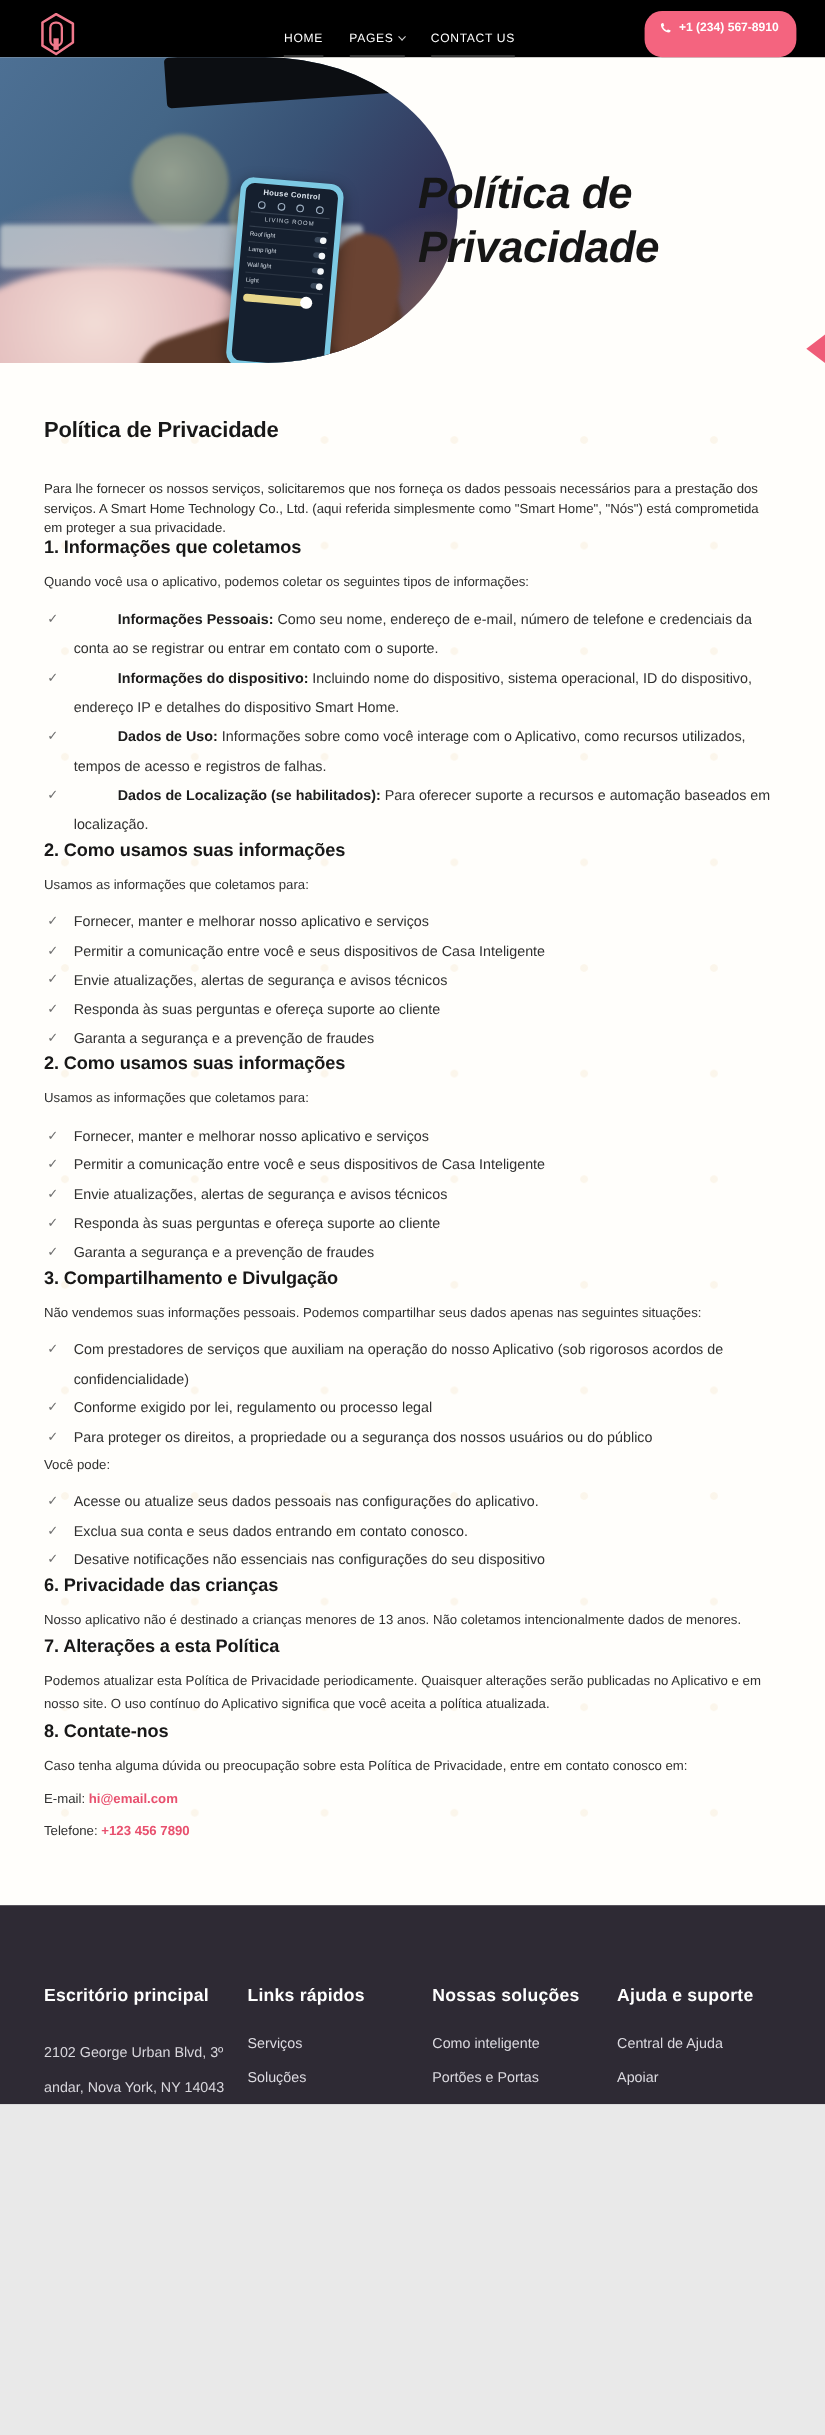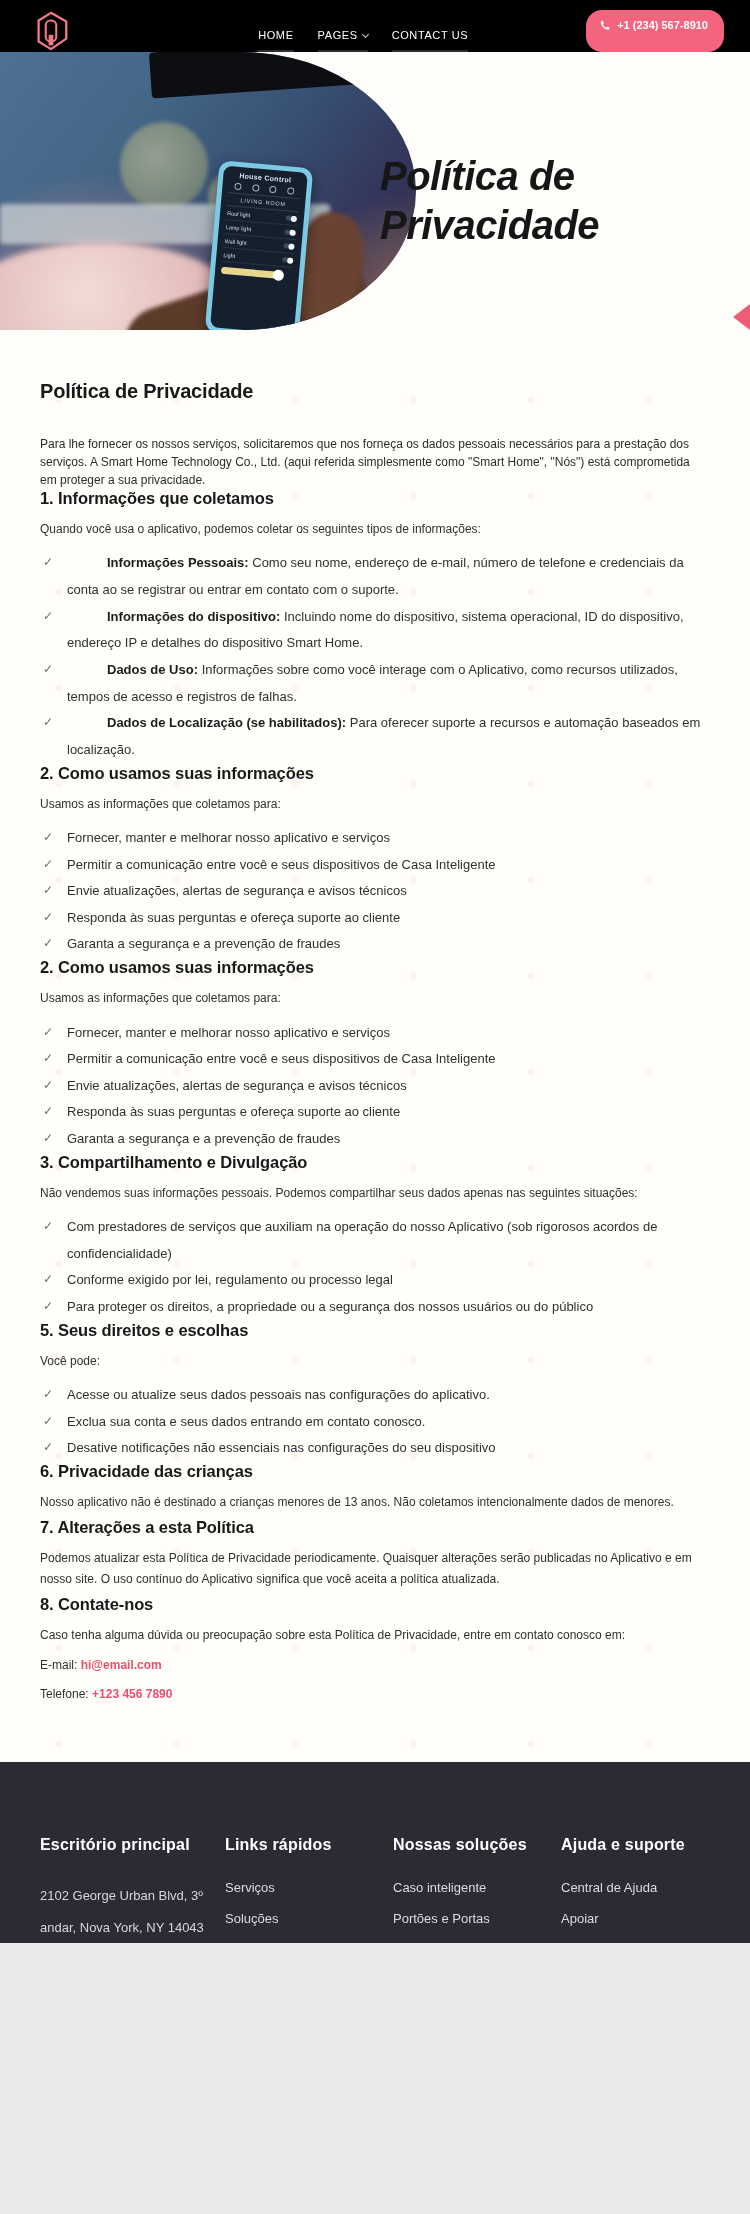--- a/index.html
+++ b/index.html
@@ -199,21 +199,20 @@
         <section class="policy-section">
           <h2>3. Compartilhamento e Divulgação</h2>
           <p>Não vendemos suas informações pessoais. Podemos compartilhar seus dados apenas nas seguintes situações:</p>
           <ul class="checklist">
             <li>Com prestadores de serviços que auxiliam na operação do nosso Aplicativo (sob rigorosos acordos de confidencialidade)</li>
             <li>Conforme exigido por lei, regulamento ou processo legal</li>
             <li>Para proteger os direitos, a propriedade ou a segurança dos nossos usuários ou do público</li>
           </ul>
         </section>
         <section class="policy-section">
-          <h2>5. Seus direitos e escolhas</h2>
           <p>Você pode:</p>
           <ul class="checklist">
             <li>Acesse ou atualize seus dados pessoais nas configurações do aplicativo.</li>
             <li>Exclua sua conta e seus dados entrando em contato conosco.</li>
             <li>Desative notificações não essenciais nas configurações do seu dispositivo</li>
           </ul>
         </section>
         <section class="policy-section">
           <h2>6. Privacidade das crianças</h2>
           <p>Nosso aplicativo não é destinado a crianças menores de 13 anos. Não coletamos intencionalmente dados de menores.</p>
@@ -242,21 +241,21 @@
 
       </div>
 
     <div class="f-col">
           <h3>Links rápidos</h3>
           <a class="f-link">Serviços</a>
           <a class="f-link">Soluções</a>
         </div>
         <div class="f-col">
           <h3>Nossas soluções</h3>
-          <a class="f-link">Caso inteligente</a>
+          <a class="f-link">Como inteligente</a>
           <a class="f-link">Portões e Portas</a>
         </div>
         <div class="f-col">
           <h3>Ajuda e suporte</h3>
           <a class="f-link">Central de Ajuda</a>
           <a class="f-link">Apoiar</a>
         </div>
       </div>
 
   </footer>

